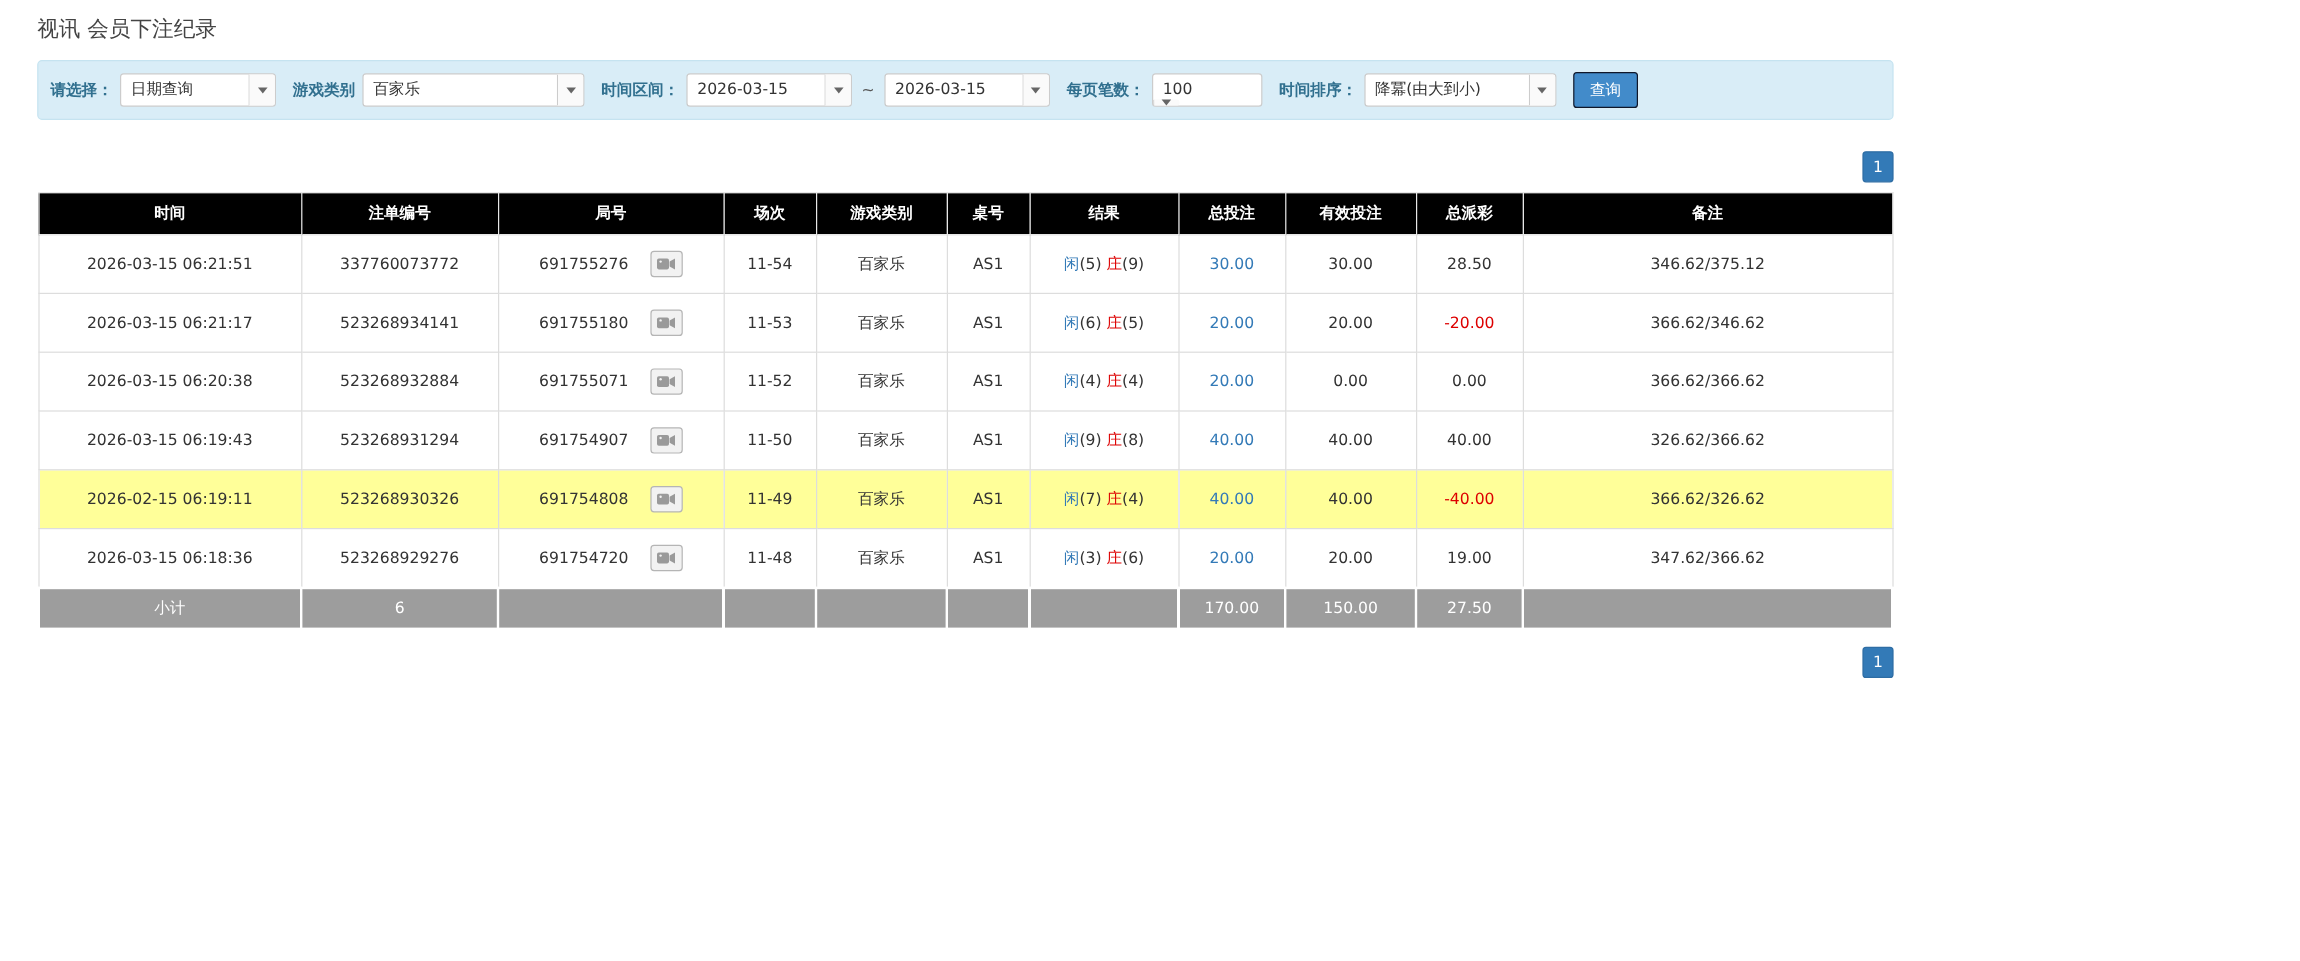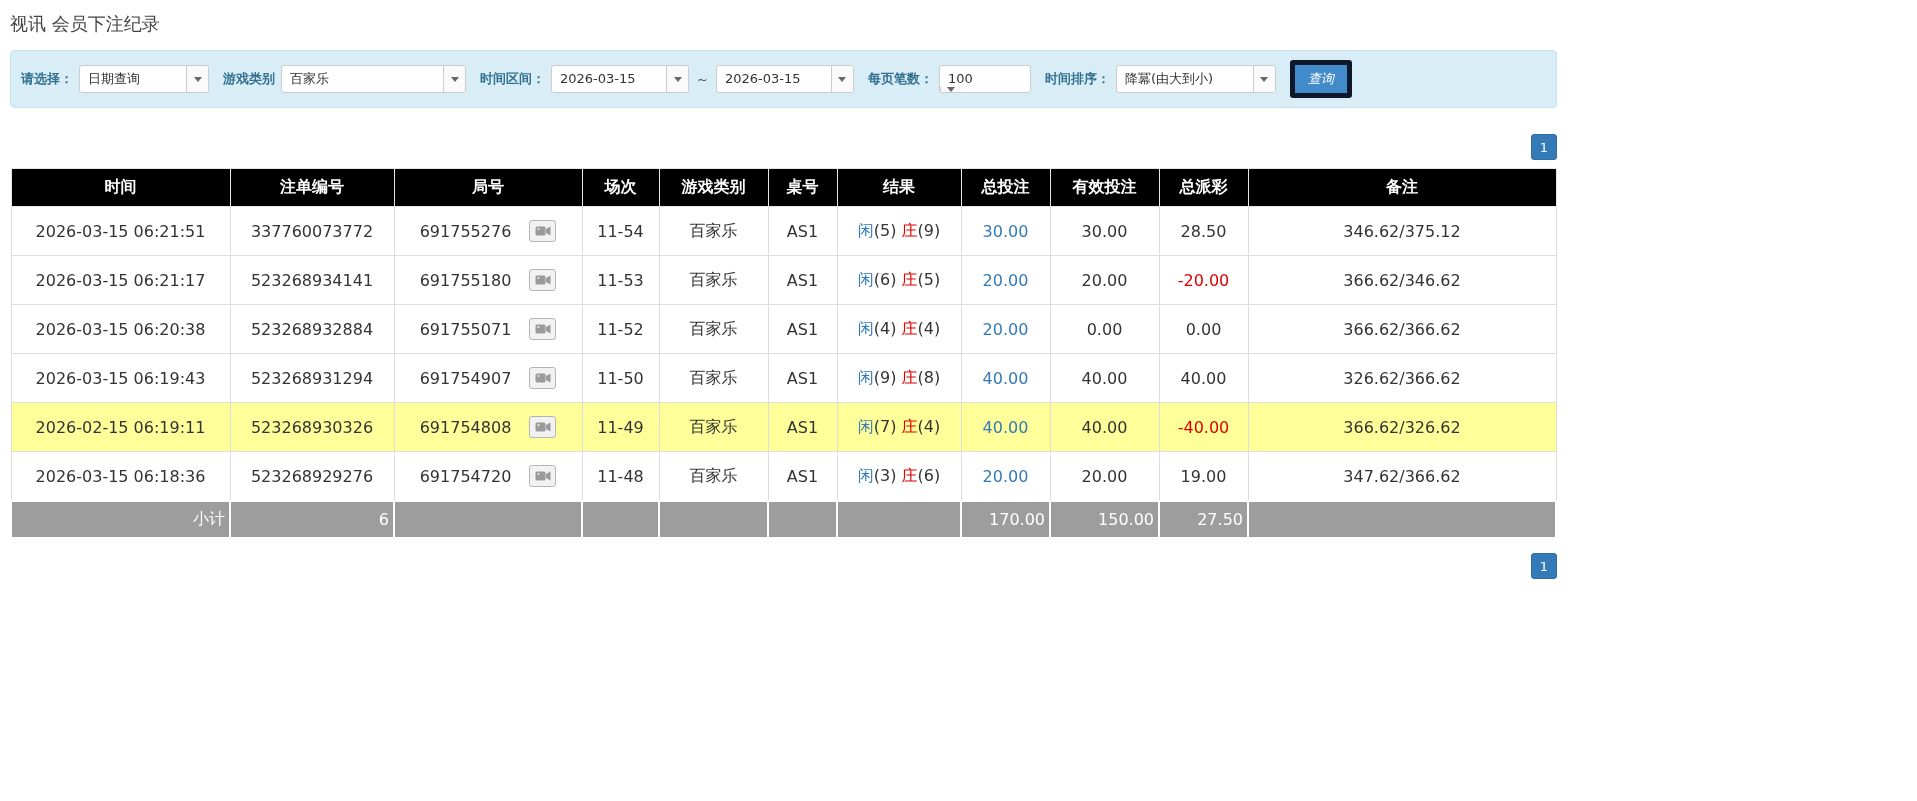--- a/index.html
+++ b/index.html
@@ -2,21 +2,21 @@
 <html style="--accent-blue: #337ab7; --button-blue: #428bca; --red: #dd0000; --header-bg: #000000; --highlight-yellow: #ffff99; --footer-gray: #9d9d9d; --filter-bg: #d9edf7; --filter-label: #31708f; --summary-bg: #dff0d8; --summary-text: #3c763d;"><head>
 <meta charset="utf-8">
 <style>
   * { box-sizing: border-box; }
   html,body { margin:0; padding:0; background:#fff; }
   body {
     font-family: "DejaVu Sans", "Liberation Sans", sans-serif;
     font-size: 13px; color:#333; width: 1917px; height: 801px; overflow: hidden;
   }
   .page { padding: 6px 0 0 10px; }
-  .content { width: 1547px; }
+  .content { width: 1547px; margin-left: 21px; }
 
   .page-title { font-size: 18px; font-weight: 500; color:#444; margin: 6px 0 14px 0; }
 
   
   .filter-bar {
     background: var(--filter-bg, #d9edf7);
     border: 1px solid #c5e3f0;
     border-radius: 4px;
     padding: 9px 10px;
     display: flex; align-items: center; gap: 6px;
@@ -34,24 +34,23 @@
     background: #fafafa; border-radius: 0 2px 2px 0;
   }
   .caret-tri { width:0; height:0; border-left:4px solid transparent; border-right:4px solid transparent; border-top:5px solid #666; }
   .w130 { width: 130px; }
   .w185 { width: 185px; }
   .w138 { width: 138px; }
   .w92  { width: 92px; flex-direction: column;  }
   .w160 { width: 160px; }
   .tilde { color:#555; padding: 0 2px; }
   .btn-search {
-    background: var(--button-blue, #428bca); color:#fff; border:5px solid #0f172a; border-radius:3px;
+    background: var(--button-blue, #428bca); color:#fff; border:1px solid #0f172a; border-radius:3px;
     padding: 5px 13px; font-size: 13px; cursor: pointer; margin-left: 8px;
     font-family: inherit;
-    font-style: italic;
   }
 
   
   .summary-bar {
     background: var(--summary-bg, #dff0d8);
     border: 1px solid #d6e9c6; border-radius: 2px;
     padding: 11px 12px; display: flex; justify-content: space-between; align-items: center;
   }
   .summary-left { color: var(--summary-text, #3c763d); }
   .summary-right { color: var(--red, #dd0000); }
@@ -59,21 +58,21 @@
   
   .pager { display: flex; justify-content: flex-end; margin: 26px 0 8px 0; }
   .pager.bottom { margin: 14px 0 0 0; }
   .page-btn {
     min-width: 26px; height: 26px; background: var(--accent-blue, #337ab7); color: #fff;
     border: 1px solid #2e6da4; border-radius: 3px; display: flex; align-items: center; justify-content: center;
     font-size: 13px; cursor: pointer; font-family: inherit;
   }
 
   
-  table.records { width: 100%; border-collapse: collapse; table-layout: fixed; font-size: 16px; }
+  table.records { width: 100%; border-collapse: collapse; table-layout: fixed; font-size: 13px; }
   table.records th {
     background: var(--header-bg, #000); color: #fff; font-weight: bold;
     padding: 8px 4px; border: 1px solid #e7e7e7; text-align: center;
   }
   table.records td {
     border: 1px solid #ddd; text-align: center; padding: 13px 4px; color:#333;
     background: #fff; white-space: nowrap; overflow: hidden;
   }
   tr.row-highlight td { background: var(--highlight-yellow, #ffff99); }
   .round-cell { display:inline-flex; align-items:center; gap:18px; justify-content:center; }
@@ -82,21 +81,21 @@
     border:1px solid #b5b5b5; background:#f2f2f2; border-radius:3px;
     width: 27px; height: 22px; cursor:pointer; padding:0;
   }
   .player { color: var(--accent-blue, #337ab7); }
   .banker { color: var(--red, #dd0000); }
   a.bet-link { color: var(--accent-blue, #337ab7); text-decoration: none; cursor: pointer; }
   td.payout.neg { color: var(--red, #dd0000); }
 
   tbody.table-foot td {
     background: var(--footer-gray, #9d9d9d); color:#fff; border: 2px solid #fff;
-    padding: 7px 4px; font-weight: normal; text-align: right;
+    padding: 7px 4px; font-weight: normal;
   }
 </style>
 </head>
 <body>
 
 <div class="page">
   <div class="content">
 
     <div class="page-title">视讯 会员下注纪录</div>
 

